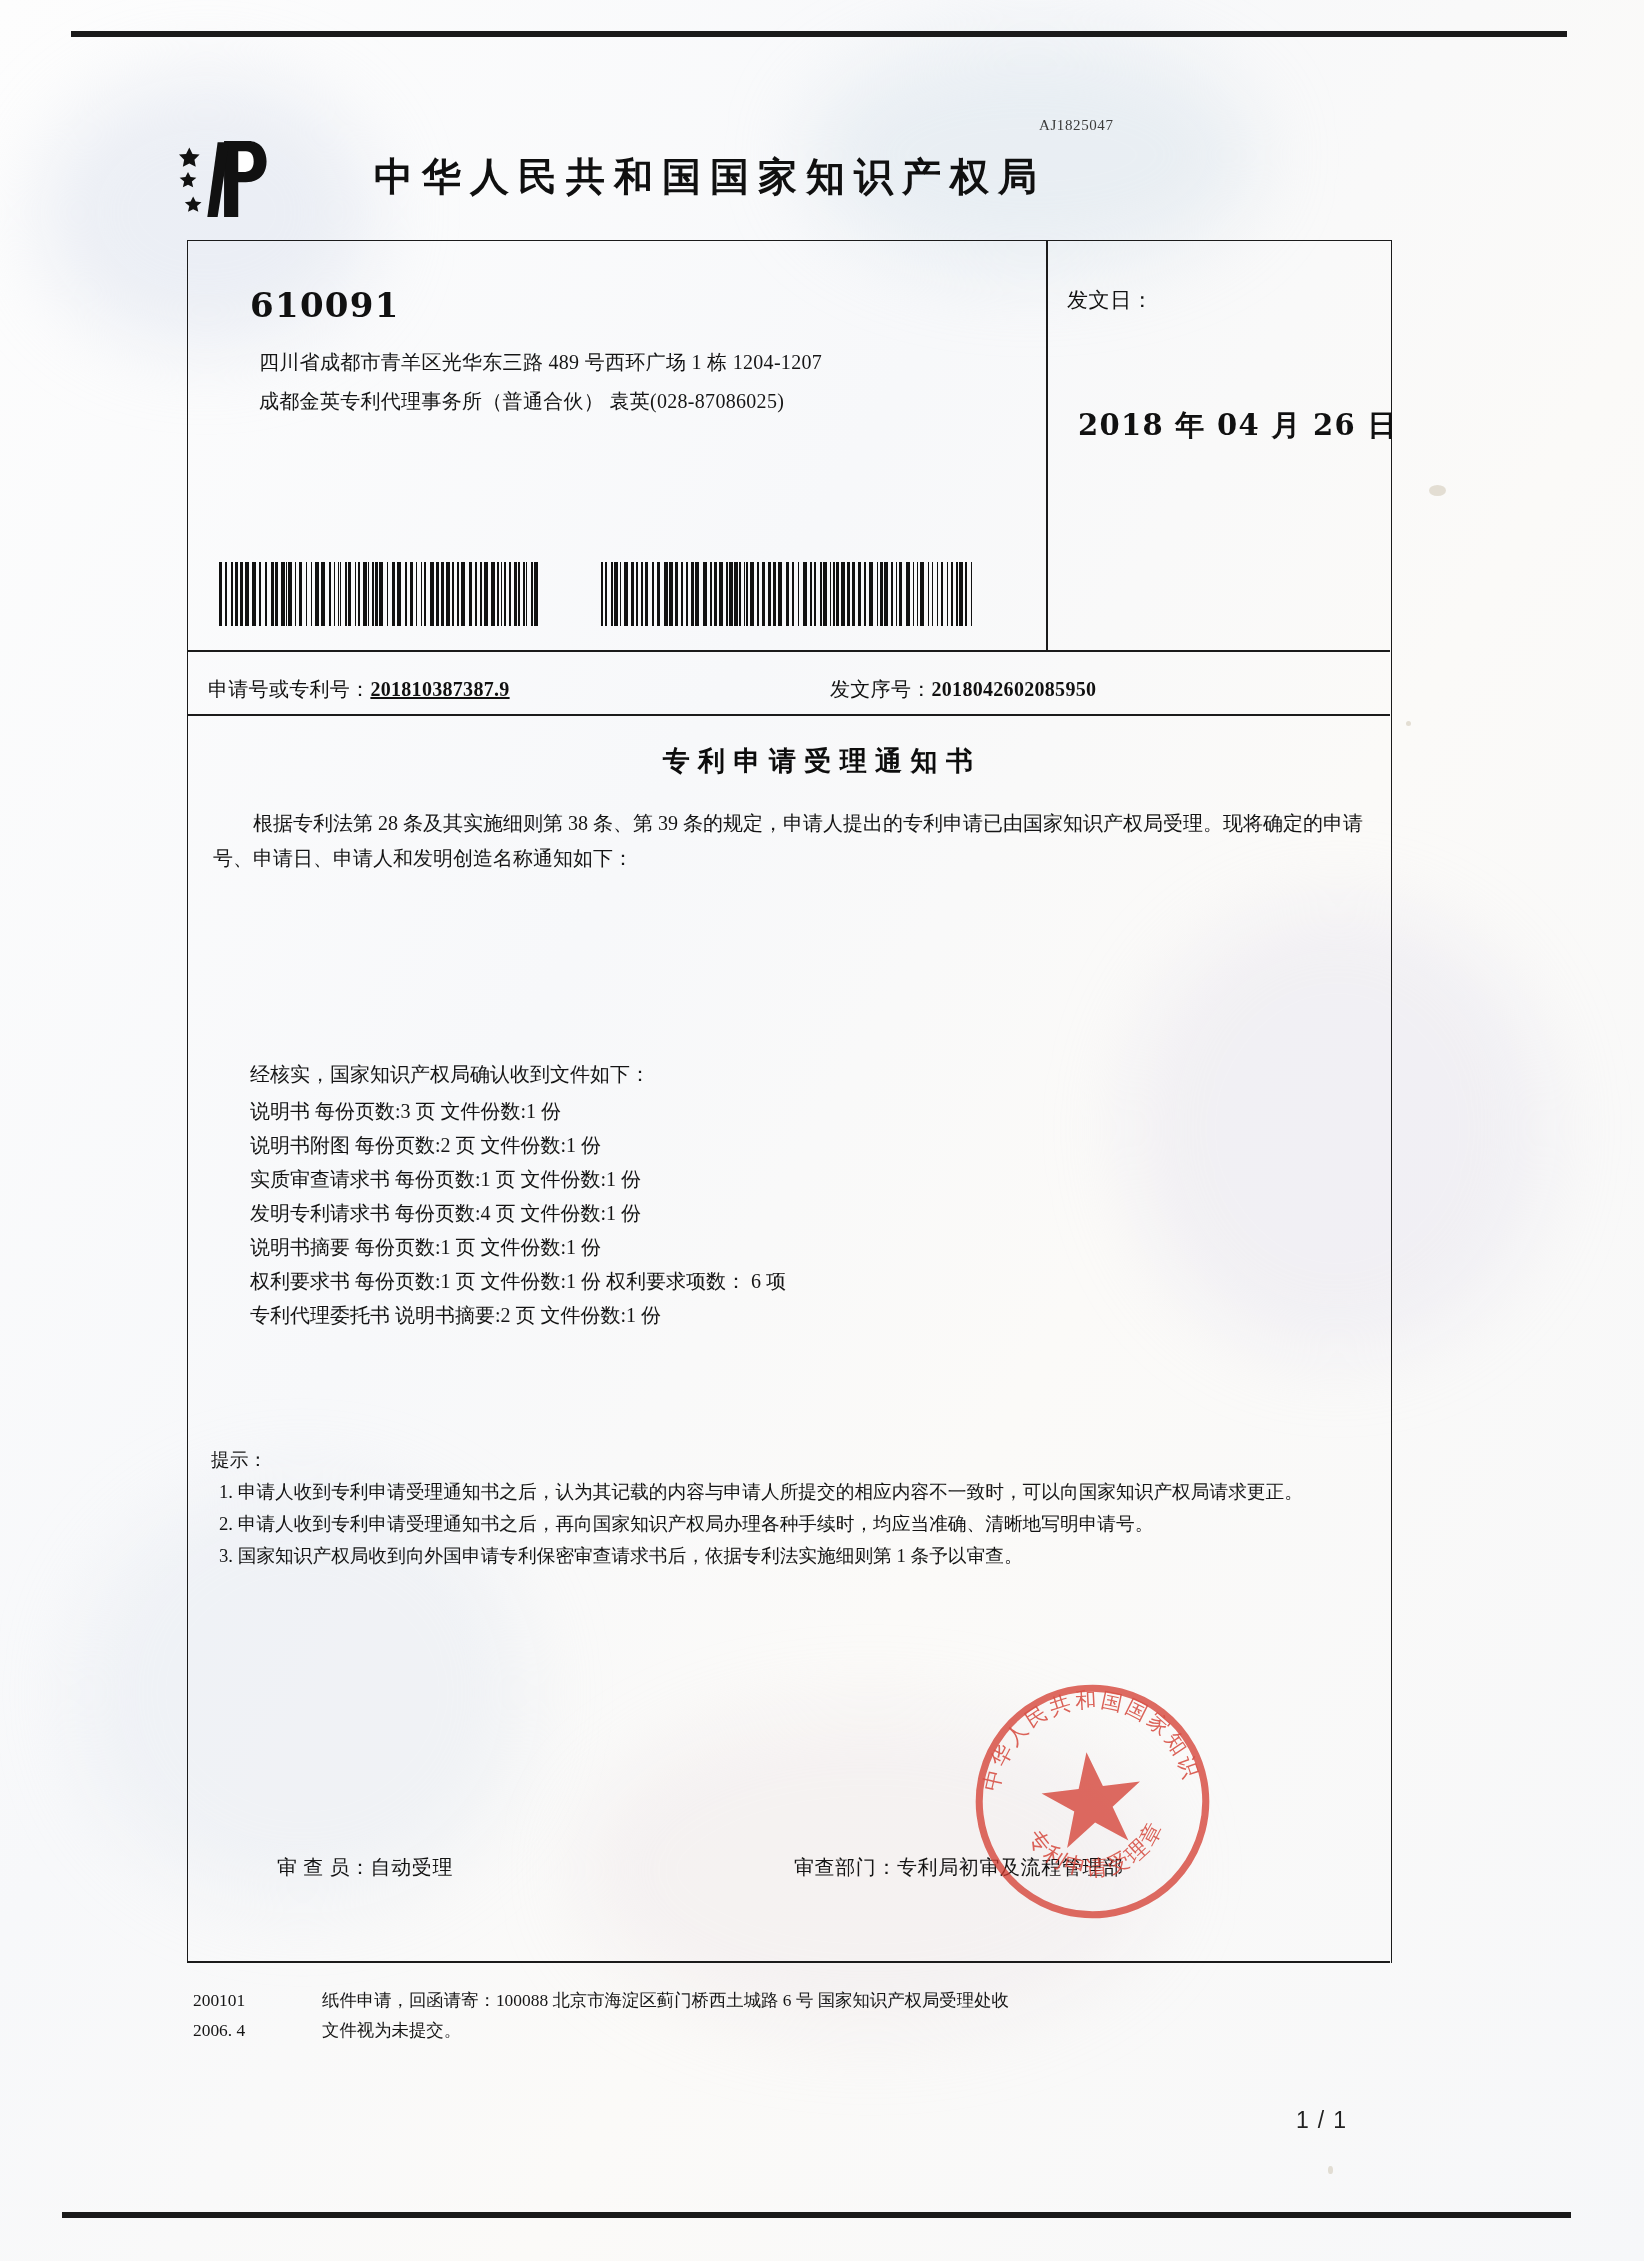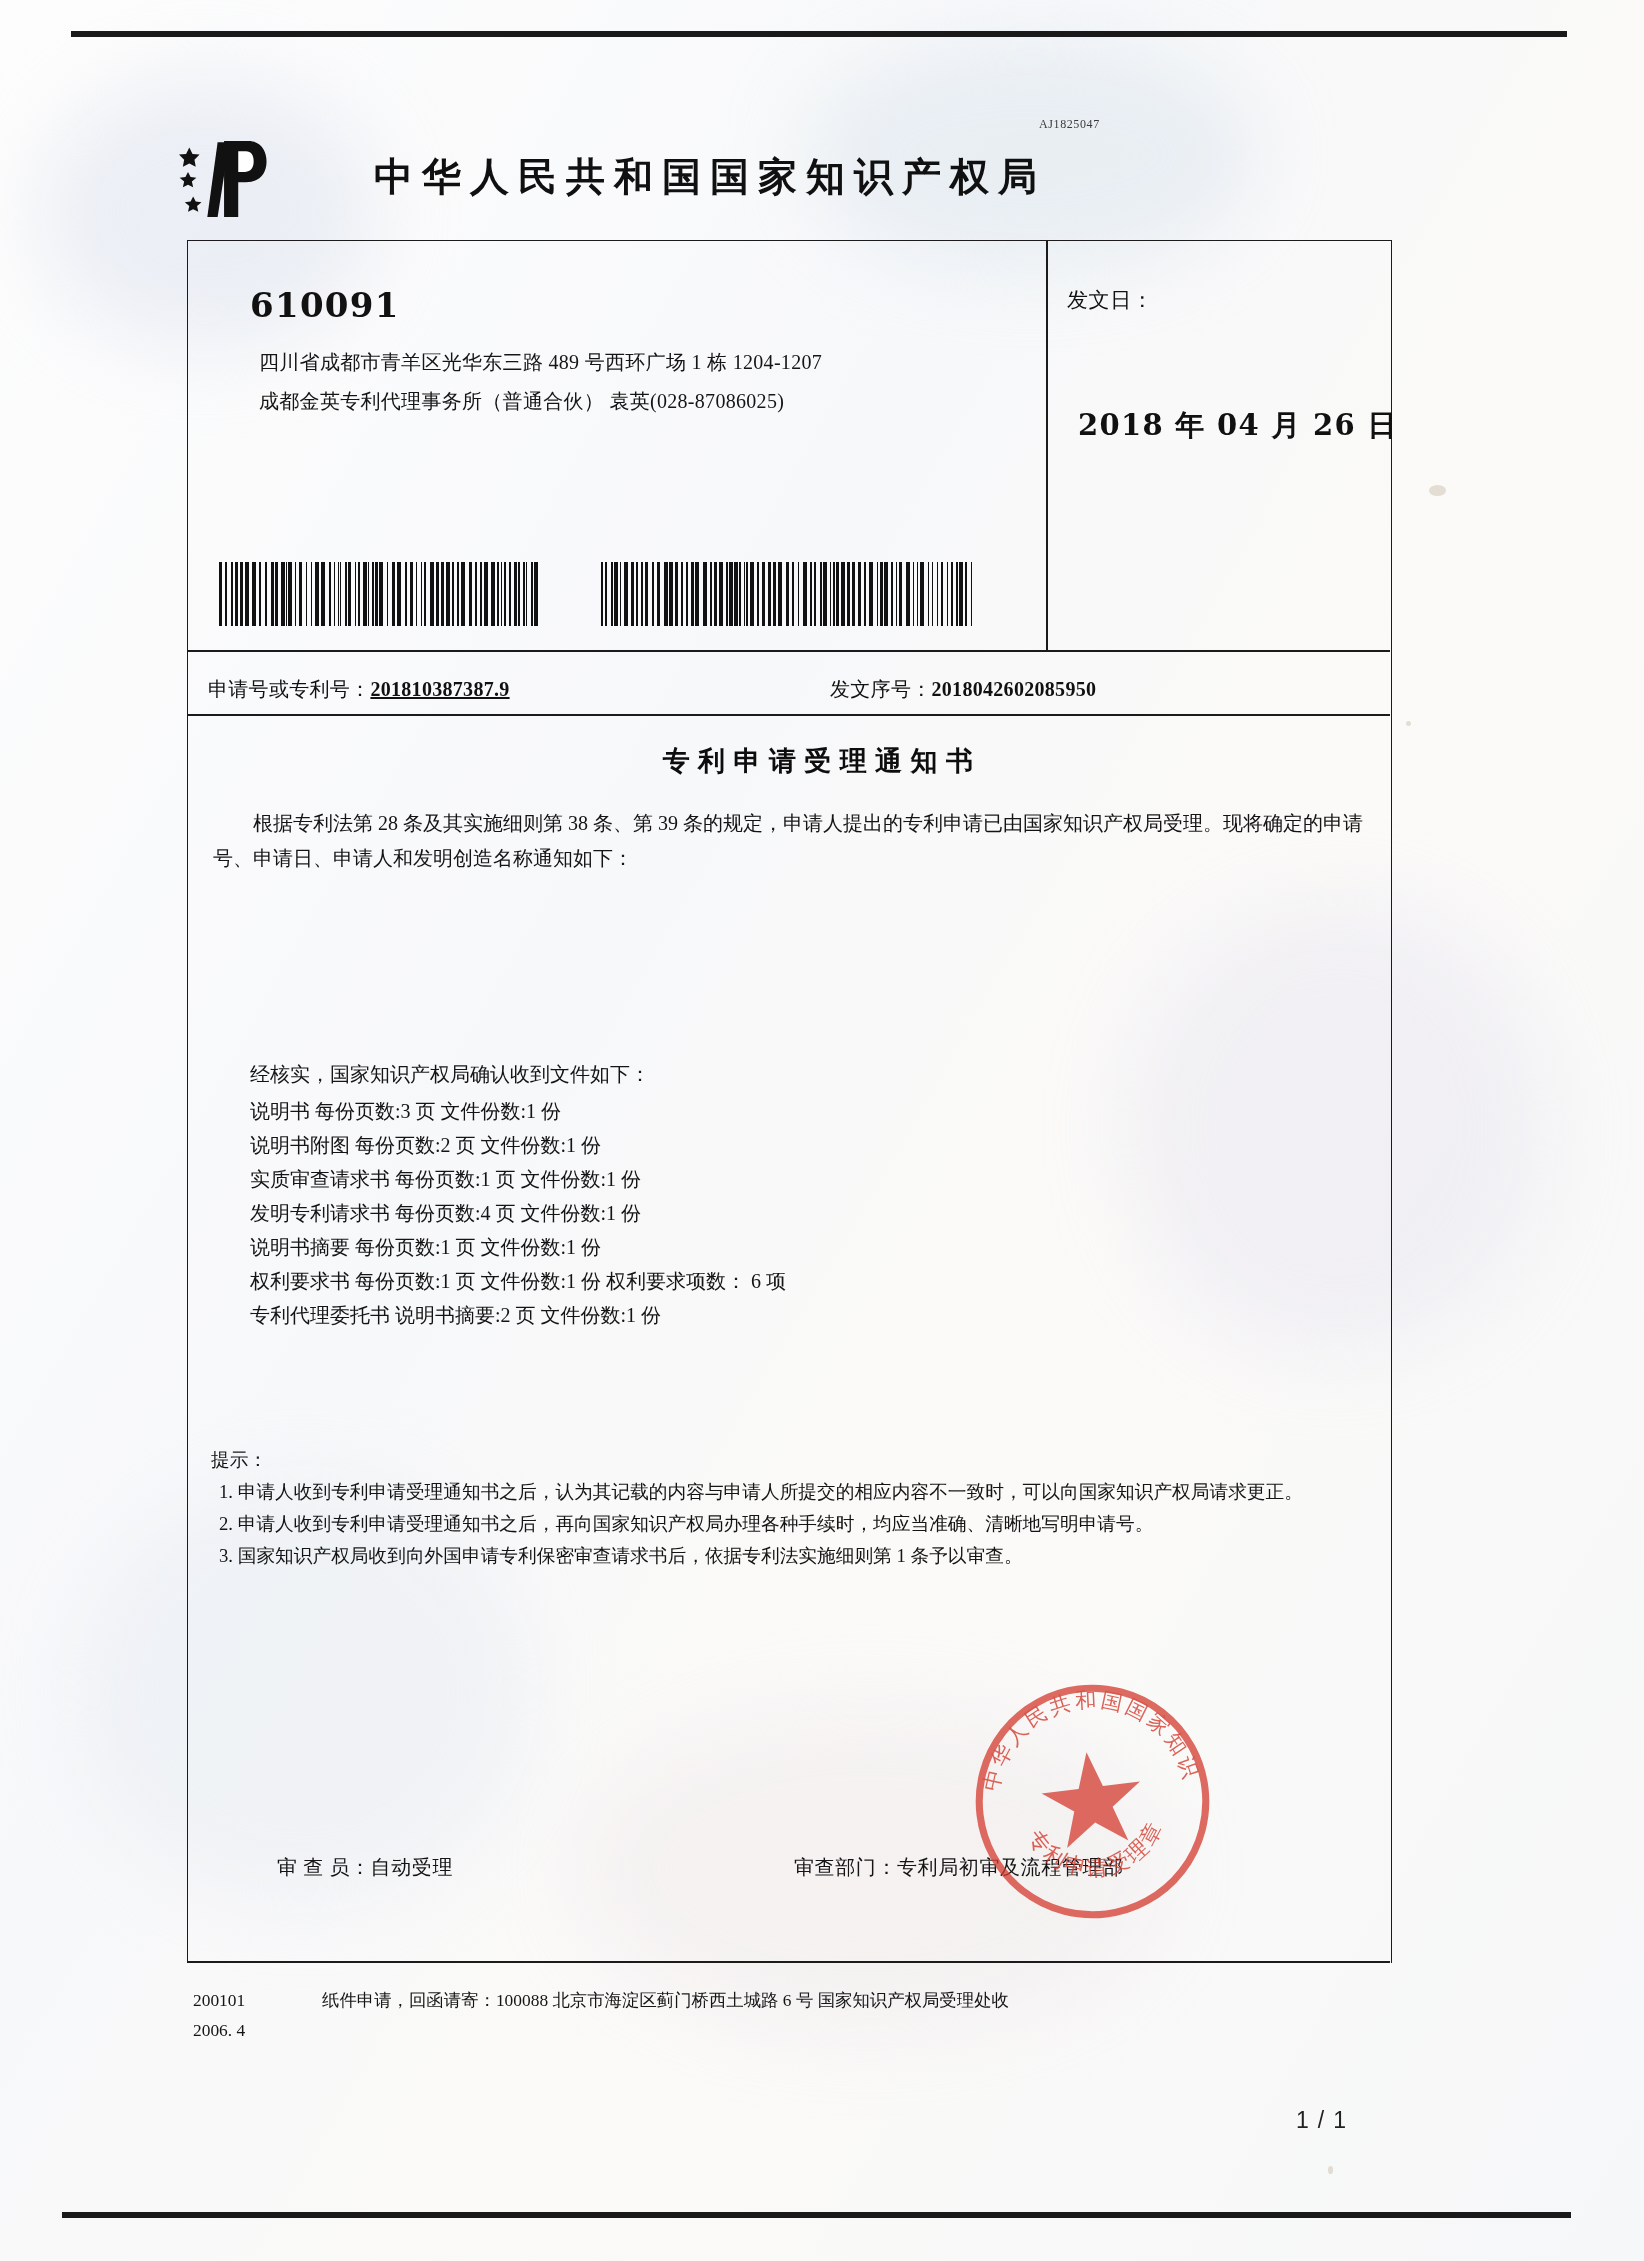--- a/index.html
+++ b/index.html
@@ -46,21 +46,21 @@
     top: 2212px;
     width: 1509px;
     height: 5.8px;
     background: #1a1a1a;
   }
 
   .doc-code {
     position: absolute;
     left: 1039px;
     top: 117px;
-    font-size: 12px;
+    font-size: 15px;
     letter-spacing: 0.6px;
     color: #3a3a3a;
     font-family: "Liberation Serif", serif;
   }
 
   
   .emblem {
     position: absolute;
     left: 179px;
     top: 137px;
@@ -673,20 +673,21 @@
       </text>
     </svg>
   </div>
 
   <div class="footer-codes">
     <div>200101</div>
     <div>2006. 4</div>
   </div>
   <div class="footer-text">
     <div>纸件申请，回函请寄：100088 北京市海淀区蓟门桥西土城路 6 号   国家知识产权局受理处收</div>
+    <div>文件视为未提交。</div>
   </div>
 
   <div class="pageno">1 / 1</div>
 
   <div class="speck" style="left:1429px; top:485px; width:17px; height:11px;"></div>
   <div class="speck" style="left:1406px; top:721px; width:5.2px; height:5.2px;"></div>
   <div class="speck" style="left:1328px; top:2166px; width:4.5px; height:7.7px;"></div>
 </div>
 
 

